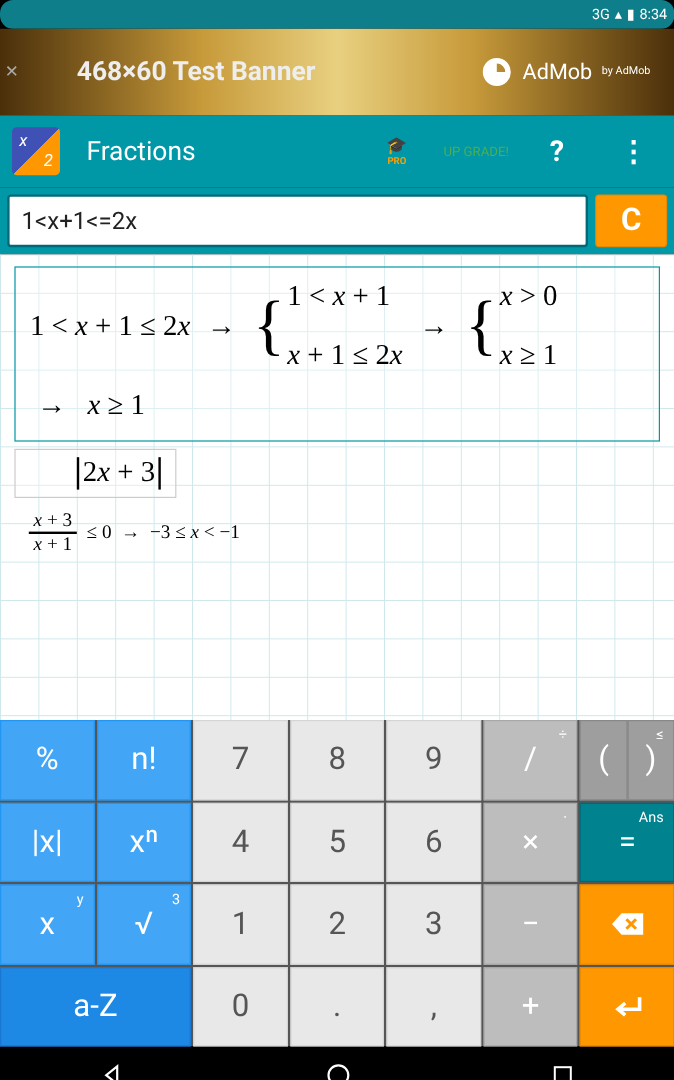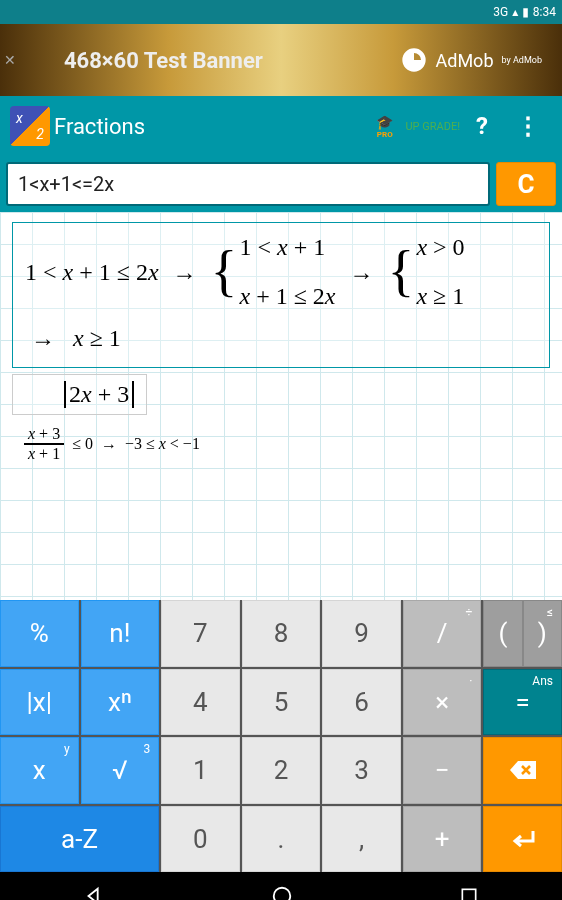--- a/index.html
+++ b/index.html
@@ -1,29 +1,29 @@
 <!DOCTYPE html>
 <html><head>
 <meta charset="utf-8">
 <style>
   * { margin: 0; padding: 0; box-sizing: border-box; }
   html, body { width: 562px; height: 900px; font-family: Roboto, Arial, sans-serif; overflow: hidden; background: #000; }
   
   
-  .status-bar { height: 24px; background: #0e7f8a; display: flex; align-items: center; justify-content: flex-end; padding: 0 6px; color: #fff; font-size: 12px; gap: 4px; }
+  .status-bar { height: 24px; background: #0e7f8a; display: flex; align-items: center; justify-content: flex-end; padding: 0 6px; color: #fff; font-size: 12px; gap: 4px; border-radius: 11px; }
   .status-bar span { display: inline-flex; align-items: center; }
   
   
   .ad-banner { height: 72px; background: linear-gradient(90deg, #4a2f0a 0%, #c79a3a 30%, #e8d080 50%, #c79a3a 70%, #4a2f0a 100%); position: relative; display: flex; align-items: center; justify-content: space-between; padding: 0 20px; }
   .ad-left { color: #eee; font-size: 22px; font-weight: 700; margin-left: 44px; }
   .ad-right { display: flex; align-items: center; color: #fff; font-size: 18px; gap: 8px; }
   .ad-close { position: absolute; left: 0; top: 50%; transform: translateY(-50%); color: #aaa; font-size: 14px; padding: 4px; }
   
   
-  .app-header { height: 60px; background: #0097a7; display: flex; align-items: center; padding: 0 10px; gap: 4px; }
+  .app-header { height: 60px; background: #0097a7; display: flex; align-items: center; padding: 0 10px; gap: 22px; }
   .app-logo { width: 40px; height: 40px; background: linear-gradient(135deg, #3f51b5 50%, #ff9800 50%); border-radius: 4px; display: flex; align-items: center; justify-content: center; color: #fff; font-style: italic; font-size: 18px; position: relative; }
   .app-logo::before { content: "x"; position: absolute; top: 4px; left: 6px; font-size: 14px; }
   .app-logo::after { content: "2"; position: absolute; bottom: 4px; right: 6px; font-size: 14px; }
   .app-title { color: #fff; font-size: 22px; flex: 1; font-weight: 400; }
   .upgrade { display: flex; flex-direction: column; align-items: center; margin-right: 8px; }
   .upgrade-icon { color: #ffa000; font-size: 14px; }
   .upgrade-text { color: #4caf50; font-size: 11px; font-weight: normal; }
   .pro-text { color: #ffa000; font-size: 8px; font-weight: bold; }
   .help-icon, .menu-icon { color: #fff; font-size: 24px; padding: 0 12px; font-weight: bold; }
   

